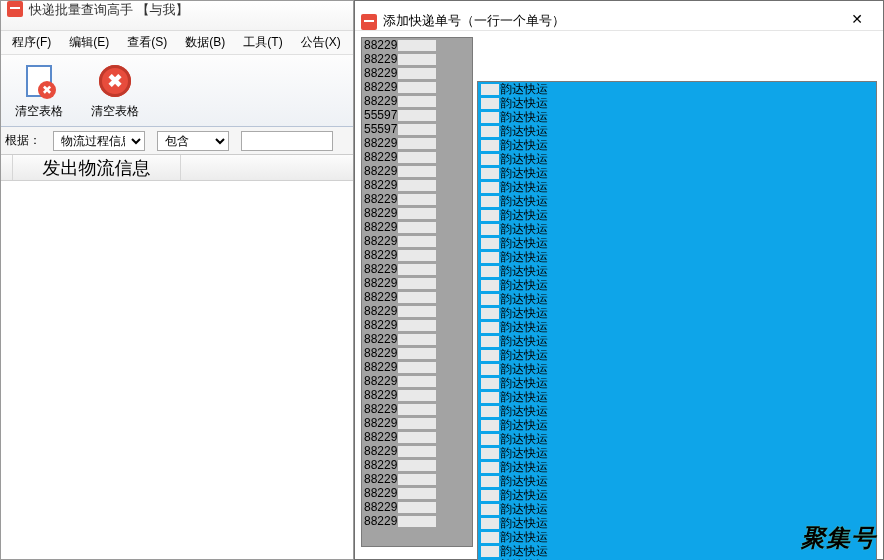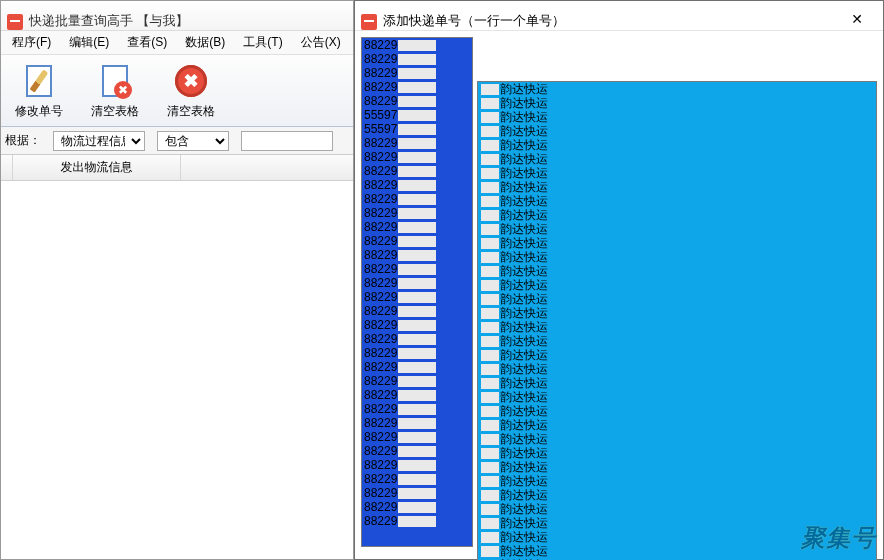--- a/index.html
+++ b/index.html
@@ -9,21 +9,21 @@
       font-size: 12px; color: #000;
       background: #fff; overflow: hidden; position: relative;
     }
     
     .main-window {
       position: absolute; left: 0; top: 0;
       width: 354px; height: 560px;
       border: 1px solid #9a9a9a; background: #fff;
     }
     .titlebar {
-      height: 30px; display: flex; align-items: flex-end;
+      height: 30px; display: flex; align-items: flex-start;
       padding: 0 6px; gap: 6px;
       background: linear-gradient(#fff, #f4f4f4);
       border-bottom: 1px solid #dcdcdc;
     }
     .app-icon {
       width: 16px; height: 16px; background: #e74c3c;
       display: inline-block; border-radius: 2px; position: relative;
     }
     .app-icon::after { content: ""; position: absolute; left:3px; top:6px; width:10px; height:2px; background:#fff; }
     .titlebar-text { font-size: 13px; color: #333; }
@@ -78,21 +78,21 @@
     .filter-bar select, .filter-bar input {
       font-size:12px; height:20px; border:1px solid #a9a9a9; background:#fff;
       padding:0 3px; font-family:inherit;
     }
     .sel1 { width:92px; }
     .sel2 { width:72px; }
     .inp1 { width:92px; }
     .grid-header {
       height: 26px; background: linear-gradient(#fcfcfc, #ececec);
       border-bottom:1px solid #d0d0d0; display:flex; align-items:center;
-      font-size:12px;
+      font-size:18px;
     }
     .gh-cell {
       border-right:1px solid #d6d6d6; height:100%;
       display:flex; align-items:center; justify-content:center;
     }
     .gh1 { width:12px; }
     .gh2 { width:168px; }
     .gh3 { flex:1; }
     .grid-body { flex:1; background:#fff; }
 
@@ -112,38 +112,38 @@
       width:40px; height:22px; display:flex; align-items:center; justify-content:center;
       font-size:14px; cursor:pointer;
     }
     .dialog-body {
       position:absolute; left:6px; right:6px; top:36px; bottom:12px;
       display:flex;
     }
     .listbox {
       flex:0 0 112px; height:100%;
       border:1px solid #7a7a7a; overflow-y:scroll; overflow-x:hidden;
-      background:#1d4ed8; font-size:12px; line-height:14px; padding:0;
+      background:#a3a3a3; font-size:12px; line-height:14px; padding:0;
     }
     .listbox div { padding:0 2px; white-space:nowrap; }
     .gap { flex:0 0 4px; }
     .textarea {
       flex:1; height:100%;
       border:1px solid #7a7a7a; overflow-y:scroll; overflow-x:hidden;
       background:#0ea5e9; font-size:12px; line-height:14px;margin-top:44px;
     }
     .textarea div { padding:0 2px; white-space:nowrap; }
     .ta-blur { display:inline-block; width:18px; height:11px; background:#e9e9e9; vertical-align:middle; margin:0 1px;}
     .lb-blur { display:inline-block; width:38px; height:11px; background:#e9e9e9; vertical-align:middle; margin:0 1px;}
 
     
     .watermark {
       position:absolute; right:8px; bottom:6px;
       font-size:24px; font-weight:bold; font-style:italic;
-      color:#0369a1; letter-spacing:1px; text-shadow:0 0 1px #8ee89e;
+      color:#000000; letter-spacing:1px; text-shadow:0 0 1px #8ee89e;
       pointer-events:none;
     }
     
     ::-webkit-scrollbar { width:17px; background:#f0f0f0;}
     ::-webkit-scrollbar-thumb { background:#c6c6c6; border:1px solid #a8a8a8;}
     ::-webkit-scrollbar-button { height:17px; background:#f0f0f0; border:1px solid #ccc;}
   </style>
 </head>
 <body>
 
@@ -154,26 +154,20 @@
   </div>
   <div class="menubar">
     <div class="menu-item">程序(F)</div>
     <div class="menu-item">编辑(E)</div>
     <div class="menu-item">查看(S)</div>
     <div class="menu-item">数据(B)</div>
     <div class="menu-item">工具(T)</div>
     <div class="menu-item">公告(X)</div>
   </div>
   <div class="toolbar">
-    <div class="tool-btn">
-      <div class="tool-ico">
-          <div class="ico-doc-edit"></div>
-        </div>
-      <span>修改单号</span>
-    </div>
     <div class="tool-btn">
       <div class="tool-ico">
           <div class="ico-doc-del"></div>
         </div>
       <span>清空表格</span>
     </div>
     <div class="tool-btn">
       <div class="tool-ico">
           <div class="ico-clear">✖</div>
         </div>

